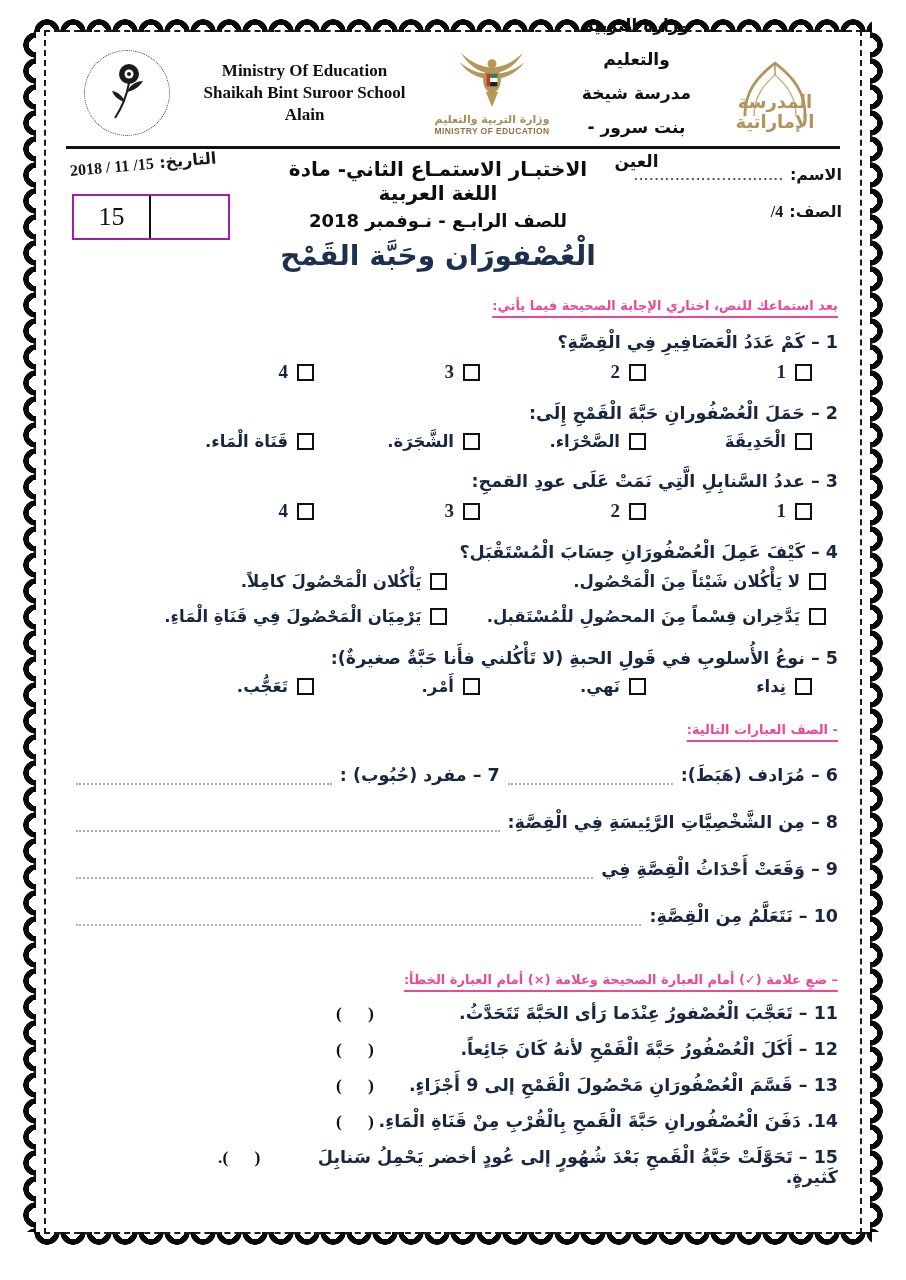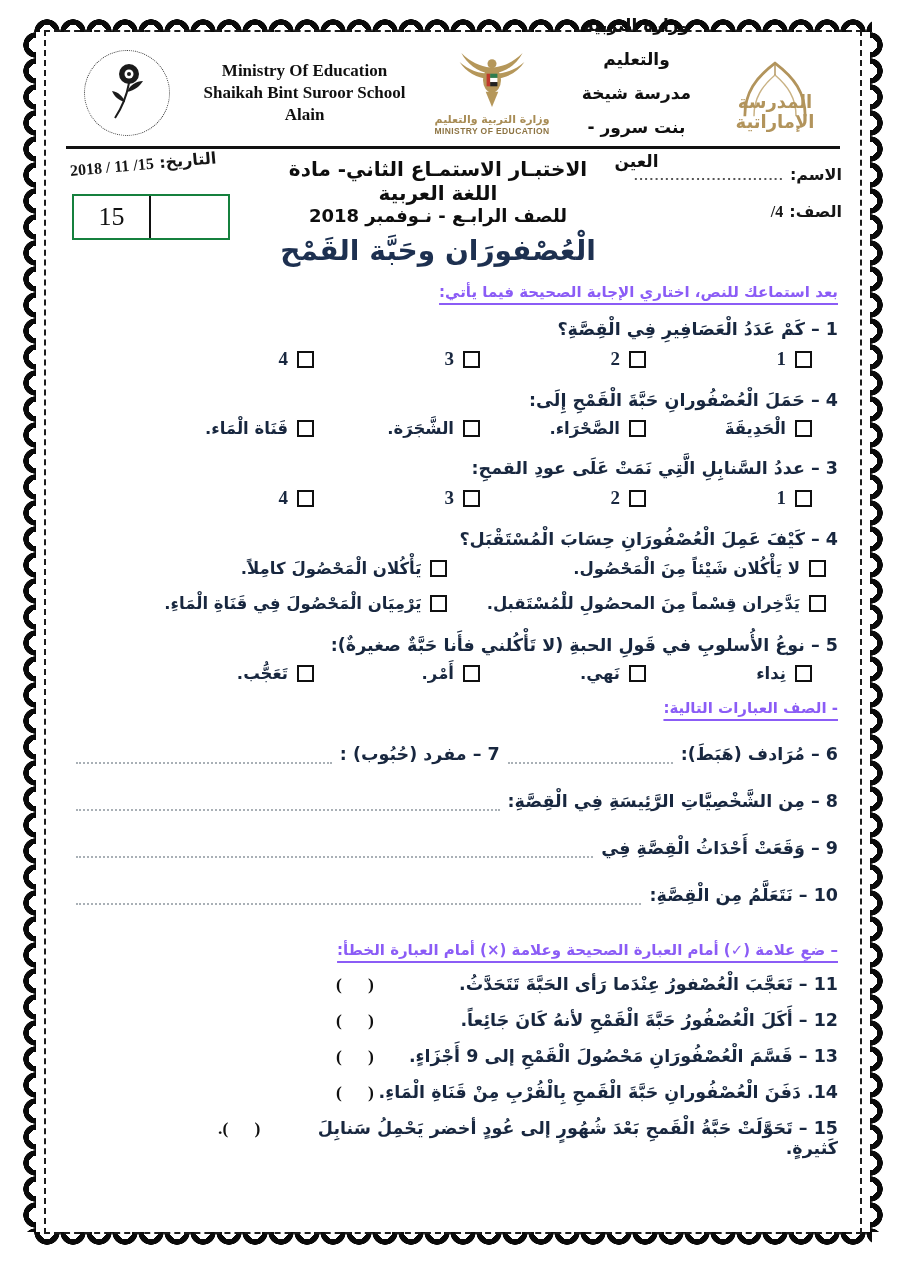--- a/index.html
+++ b/index.html
@@ -55,31 +55,31 @@
   .hdr-divider { border-top:3px solid #121212; margin:2px 8px 4px; }
   
   .title-row { display:grid; grid-template-columns:245px 1fr 215px; padding:4px 6px 0; }
   .id-col { padding-top:8px; font-size:16px; font-weight:600; color:#161616; }
   .id-line { display:flex; align-items:baseline; gap:6px; }
   .dots { color:#555; font-size:11px; letter-spacing:1px; white-space:nowrap; overflow:hidden; max-width:150px; }
   .class-line { margin-top:18px; }
   .ltr { direction:ltr; unicode-bidi:isolate; font-family:"Liberation Serif", serif; }
   .center-col { text-align:center; color:#0e0e0e; }
   .t1 { font-size:20px; font-weight:800; letter-spacing:0; }
-  .t2 { font-size:18px; font-weight:800; }
+  .t2 { font-size:18px; font-weight:800; margin-top:5px; }
   .story-title { font-size:28px; font-weight:800; color:#1d3050; margin-top:8px; }
   .date-col { direction:ltr; text-align:left; padding-top:4px; }
   .date-line { direction:rtl; display:inline-block; font-size:16px; font-weight:600; color:#161616; transform:rotate(-5deg); transform-origin:left center; margin-left:6px; }
-  .score-box { margin-top:14px; margin-left:8px; width:158px; height:46px; border:2px solid #15803d; display:grid; grid-template-columns:1fr 1fr; direction:ltr; }
+  .score-box { margin-top:14px; margin-left:8px; width:158px; height:46px; border:2px solid #a21caf; display:grid; grid-template-columns:1fr 1fr; direction:ltr; }
   .score-cell { display:flex; align-items:center; justify-content:center; font-family:"Liberation Serif", serif; font-size:26px; color:#111; }
   .score-cell.first { border-right:2px solid #111; }
   
   .body { padding:2px 10px 0 10px; color:#18273f; }
   .sec-head {
-    font-size:15px; font-weight:800; color:#8b5cf6; margin-top:14px; display:inline-block;
+    font-size:13px; font-weight:800; color:#ec4899; margin-top:24px; display:inline-block;
     text-decoration:underline; text-underline-offset:6px; text-decoration-thickness:1.5px;
   }
   .q-line { font-size:17.5px; font-weight:600; margin-top:18px; }
   .opts4 { display:grid; grid-template-columns:repeat(4, 1fr); padding:9px 26px 2px 80px; }
   .opts2 { display:grid; grid-template-columns:1.04fr .96fr; row-gap:16px; padding:10px 12px 4px 30px; }
   .opt { display:flex; align-items:center; gap:9px; font-size:16.5px; font-weight:600; color:#18273f; }
   .opt .num { font-family:"Liberation Serif", serif; font-size:19px; font-weight:600; }
   .box { width:17px; height:17px; border:2.5px solid #101010; background:#fff; flex:none; }
   .fill-row { display:flex; align-items:flex-end; margin-top:27px; font-size:17.5px; font-weight:600; }
   .fill-label { white-space:nowrap; }
@@ -199,21 +199,21 @@
         <div class="opt">
             <span class="box"></span>
             <span class="num">3</span>
           </div>
         <div class="opt">
             <span class="box"></span>
             <span class="num">4</span>
           </div>
       </div>
 
-      <div class="q-line">4 – حَمَلَ الْعُصْفُورانِ حَبَّةَ الْقَمْحِ إِلَى:</div>
+      <div class="q-line">2 – حَمَلَ الْعُصْفُورانِ حَبَّةَ الْقَمْحِ إِلَى:</div>
       <div class="opts4">
         <div class="opt">
             <span class="box"></span>
             <span>الْحَدِيقَةَ</span>
           </div>
         <div class="opt">
             <span class="box"></span>
             <span>الصَّحْرَاء.</span>
           </div>
         <div class="opt">

